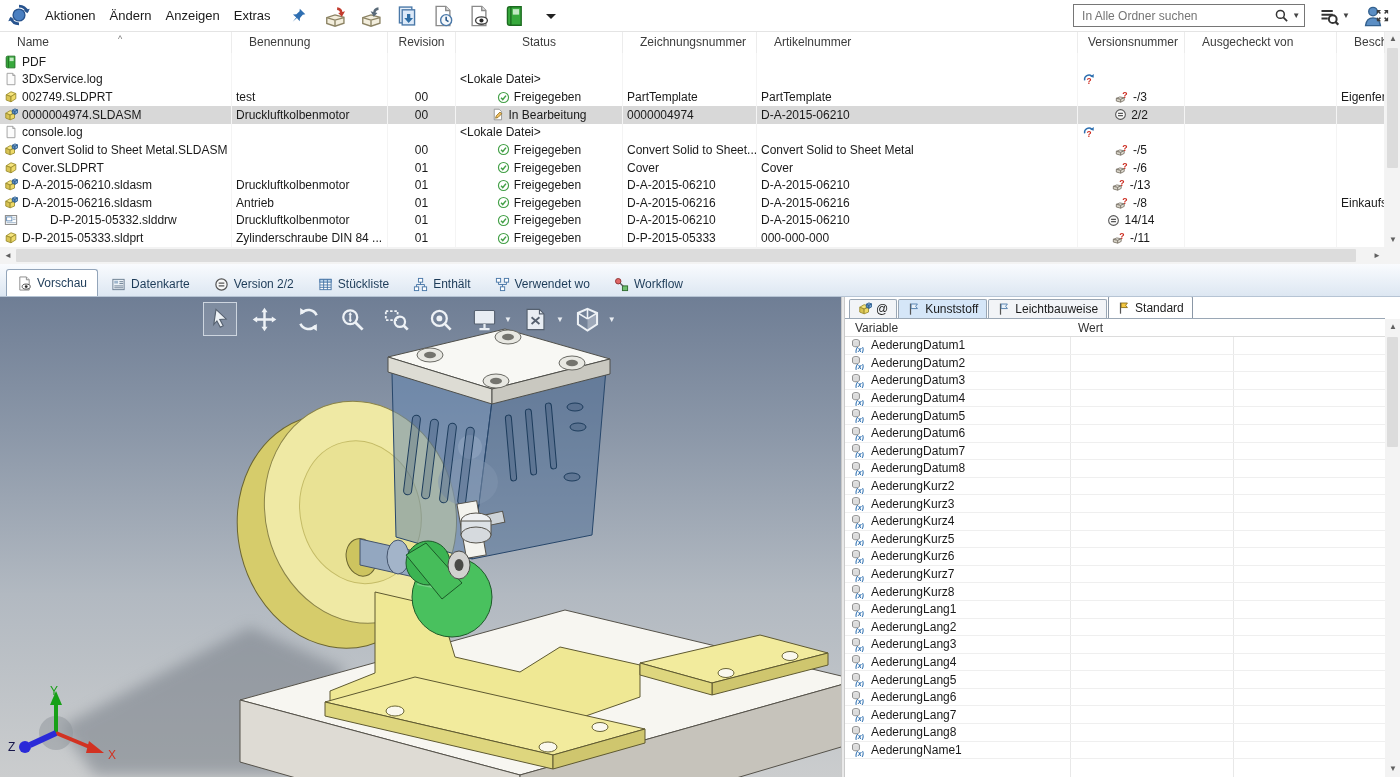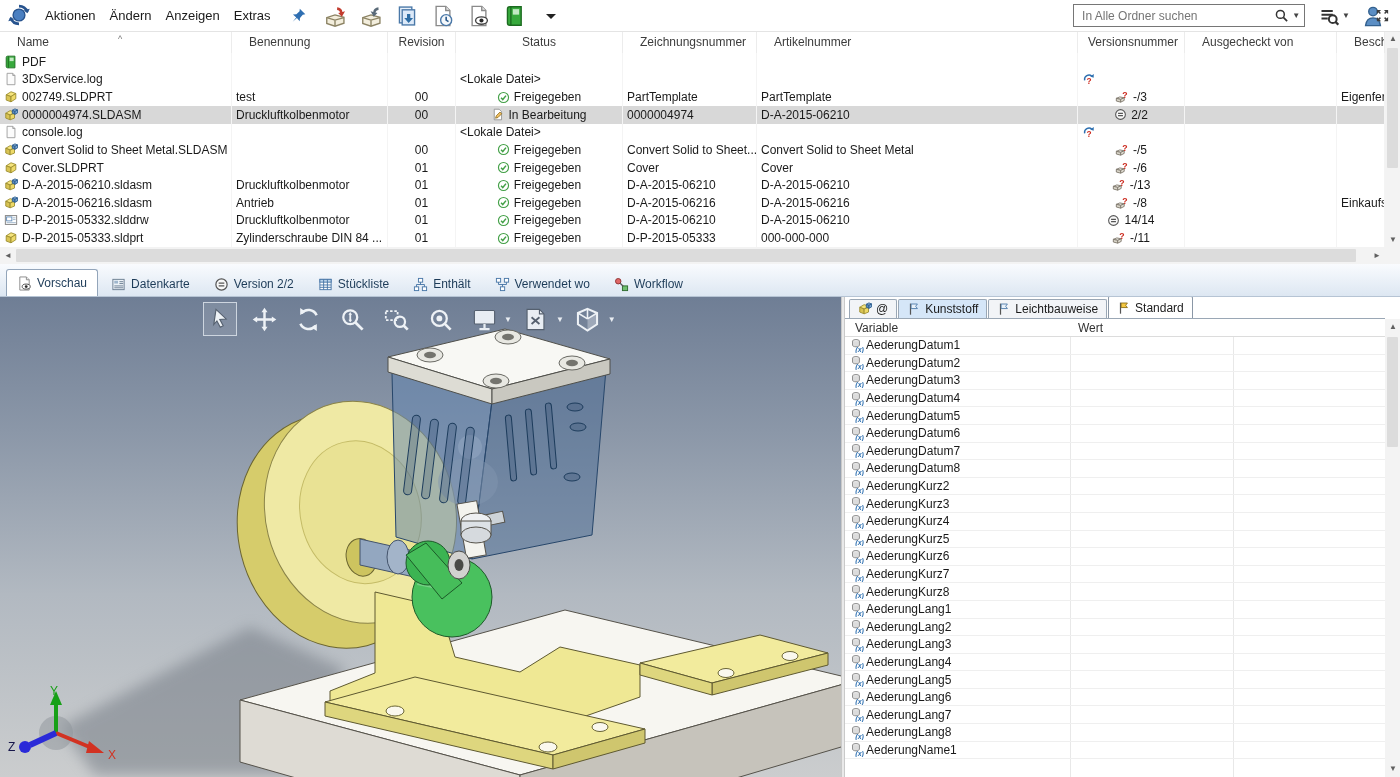--- a/index.html
+++ b/index.html
@@ -63,21 +63,21 @@
   .varpanel{position:absolute;left:845px;top:297px;width:555px;height:480px;background:#fff;overflow:hidden;}
   .vartabs{position:absolute;left:0;top:0;width:100%;height:21px;display:flex;align-items:flex-end;padding-left:4px;}
   .vtab{display:flex;align-items:center;gap:4px;height:19px;padding:0 8px;border:1px solid #9aa7b5;border-bottom:none;background:#f2f4f7;border-radius:2px 2px 0 0;margin-right:1px;color:#1a1a1a;}
   .vtab.hl{background:#d5e6f8;}
   .vtab.active{background:#fff;height:22px;position:relative;z-index:3;border-color:#8a97a6;}
   .varheader{position:absolute;left:0;top:21px;width:540px;height:19px;border-top:1px solid #9aa7b5;border-bottom:1px solid #dcdcdc;background:#fff;line-height:18px;color:#333;}
   .varheader .v1{position:absolute;left:10px;}
   .varheader .v2{position:absolute;left:233px;}
   .varlist{position:absolute;left:0;top:40px;width:540px;height:440px;}
   .varrow{display:flex;align-items:center;height:17.6px;border-bottom:1px solid #efefef;padding-left:6px;color:#1a1a1a;}
-  .varrow .txt{}
+  .varrow .txt{margin-left:5px;}
   .vgrid{position:absolute;top:40px;bottom:0;width:1px;background:#e8e8e8;}
   .pscroll{position:absolute;right:0;top:22px;width:15px;height:458px;background:#f3f3f3;}
 </style>
 </head>
 <body>
 
 <div id="app">
 
   <header class="menubar">
     <span class="logo">
@@ -512,21 +512,21 @@
               <path d="M6.5 10.7l4-1.8v3l-4 2z" fill="#e4e0d6" stroke="#7a7468"></path>
               <text x="8.2" y="8.8" font-size="10" font-weight="bold" fill="#cc2a1e" font-family="Liberation Sans, sans-serif">?</text>
             </svg>
           </span>
           <span class="txt">-/8</span>
         </div>
         <div class="tcell" style="width: 152px; flex: 0 0 152px;"></div>
         <div class="tcell" style="width: 48px; flex: 0 0 48px;">Einkaufs</div>
       </div>
       <div class="trow">
-        <div class="tcell" style="width: 232px; flex: 0 0 232px;">
+        <div class="tcell" style="width: 232px; flex: 0 0 232px; gap: 28px;">
           <span class="fic">
             <svg width="14" height="14" viewBox="0 0 16 16" xmlns="http://www.w3.org/2000/svg">
               <rect x="1.5" y="3" width="13" height="10" fill="#fff" stroke="#777"></rect>
               <rect x="3" y="4.5" width="6" height="4.5" fill="none" stroke="#5b87b5"></rect>
               <path d="M10.2 5.5h3M10.2 7.5h3M3 11h10.5" stroke="#9ab2c8"></path>
             </svg>
           </span>
           <span class="txt">D-P-2015-05332.slddrw</span>
         </div>
         <div class="tcell" style="width: 156px; flex: 0 0 156px;">Druckluftkolbenmotor</div>

